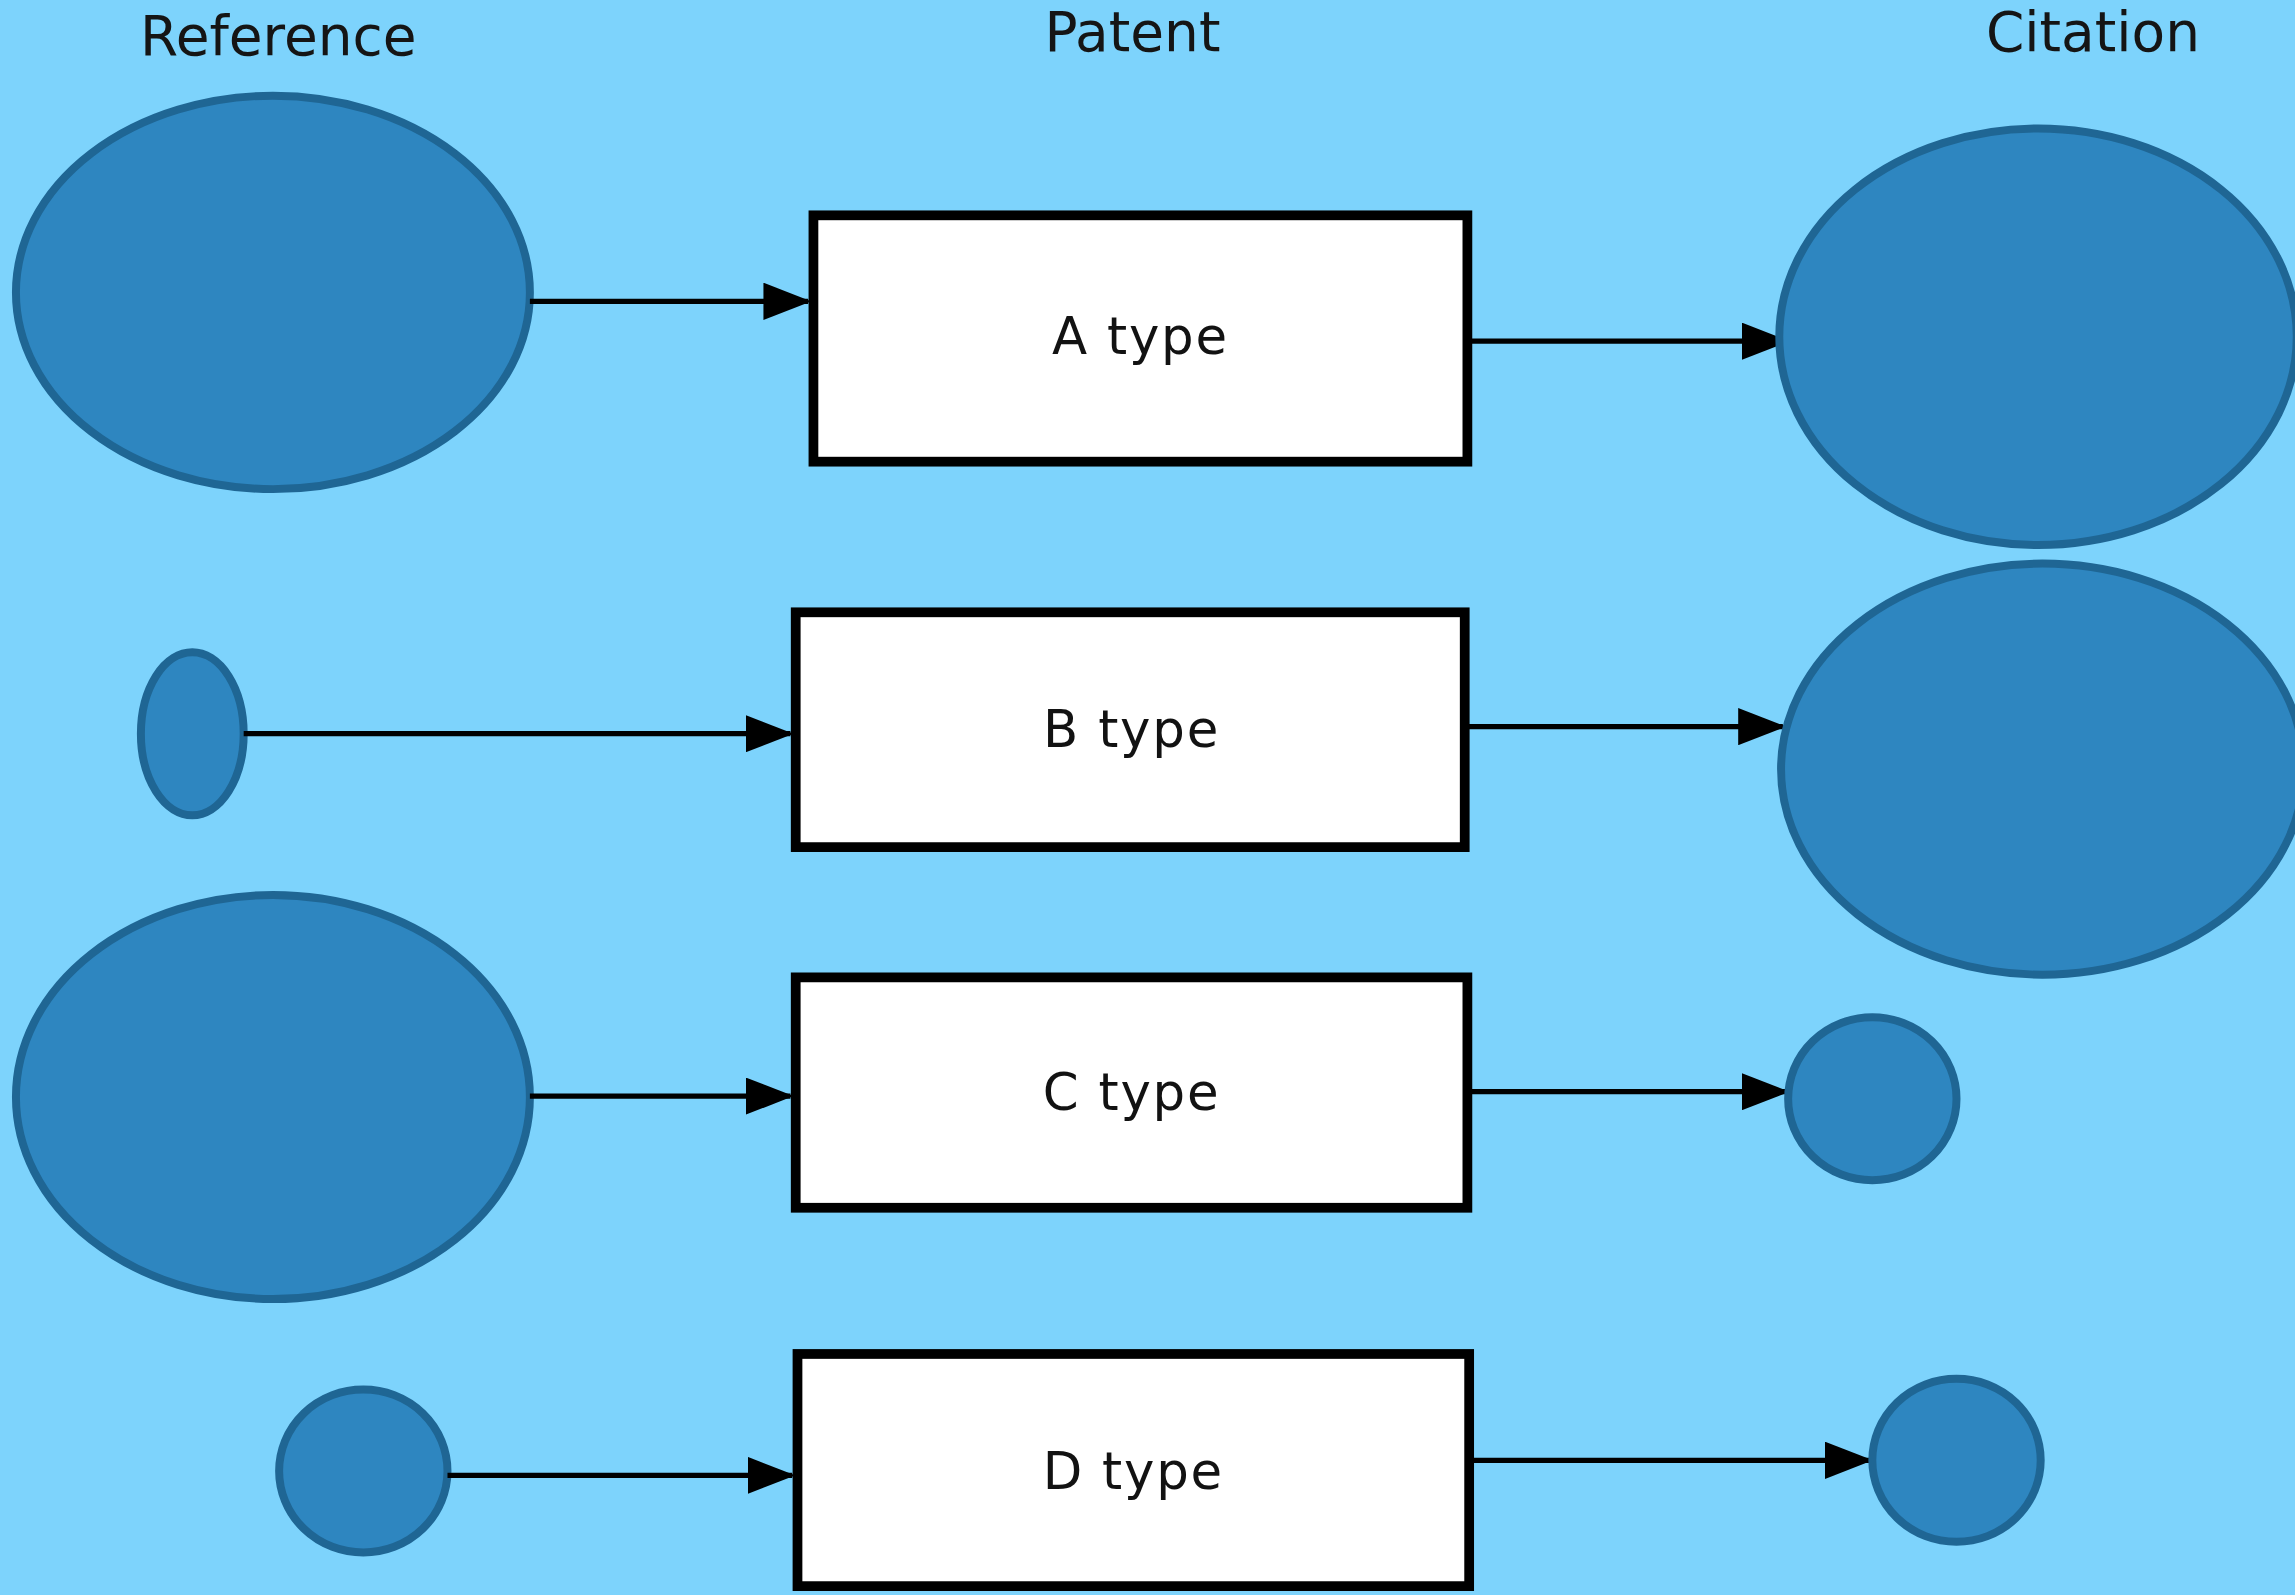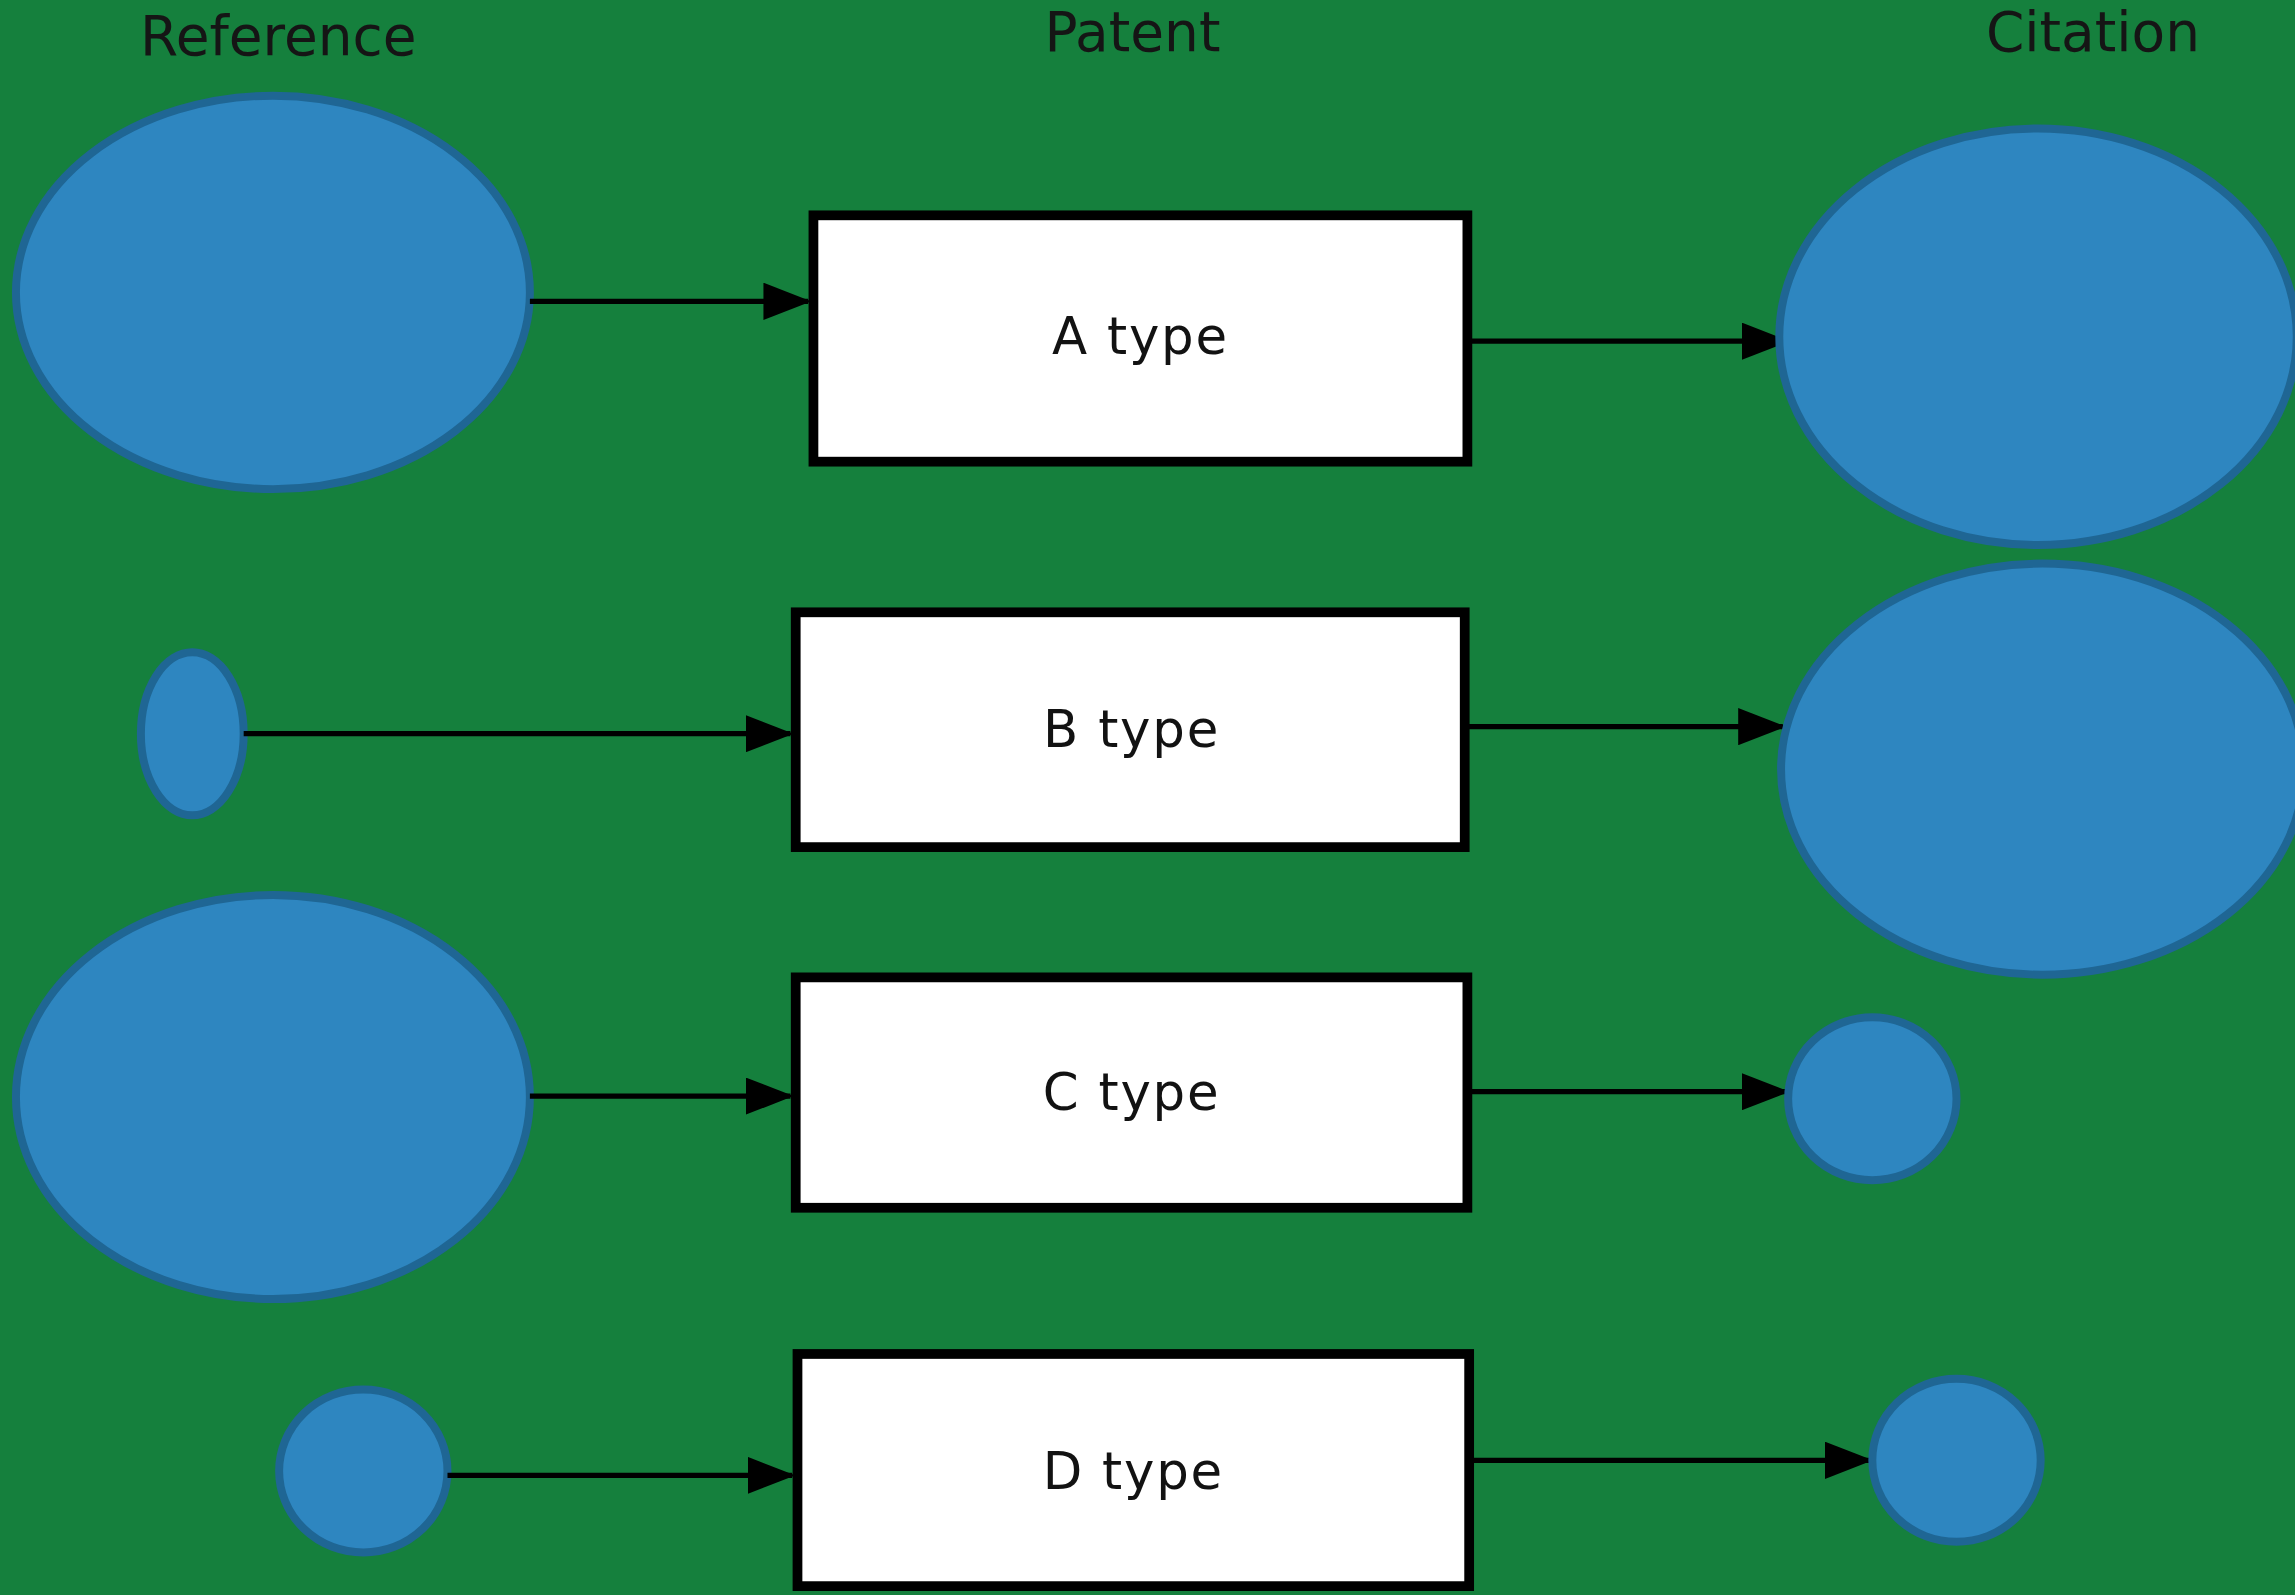--- a/index.html
+++ b/index.html
@@ -7,21 +7,21 @@
     padding: 0;
     background: #ffffff;
   }
   body {
     font-family: "DejaVu Sans", sans-serif;
   }
   #stage {
     position: relative;
     width: 2295px;
     height: 1595px;
-    background: #15803d;
+    background: #7dd3fc;
     overflow: hidden;
   }
   #diagram {
     display: block;
     width: 2295px;
     height: 1595px;
   }
   .col-header {
     font-family: "DejaVu Sans", sans-serif;
     font-size: 62px;

